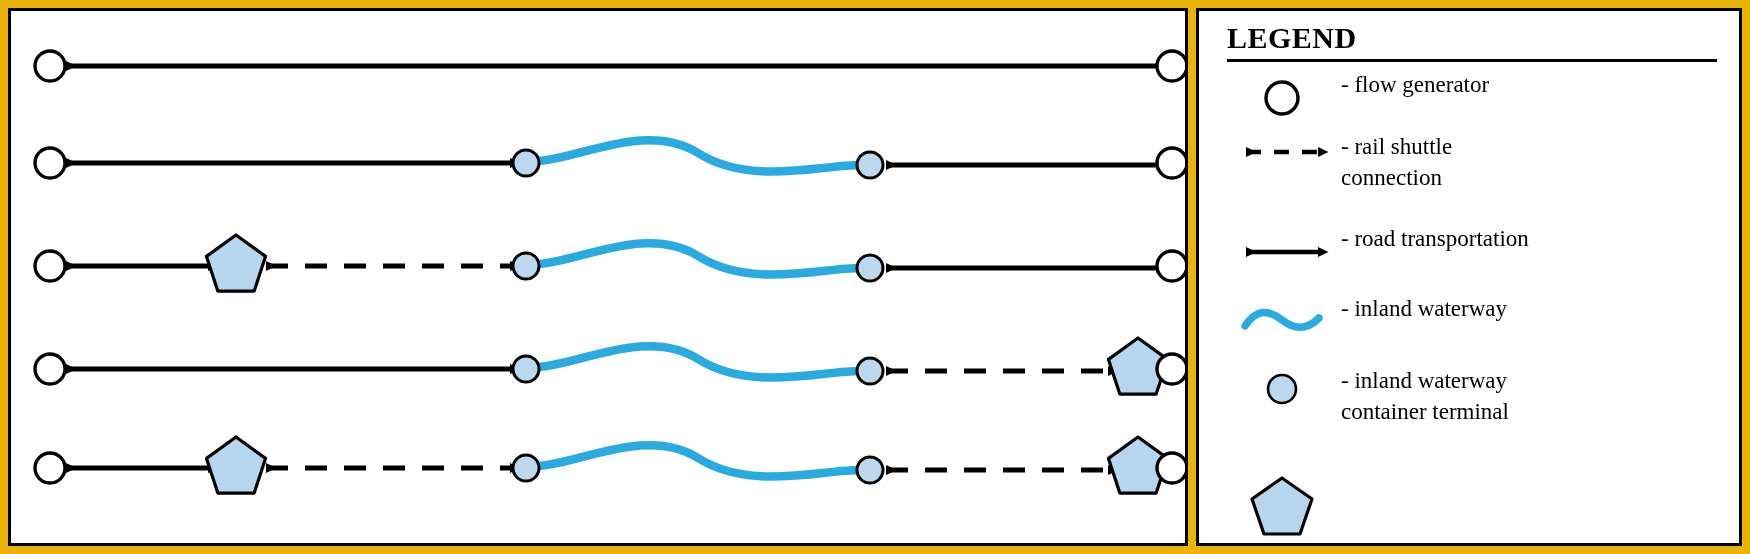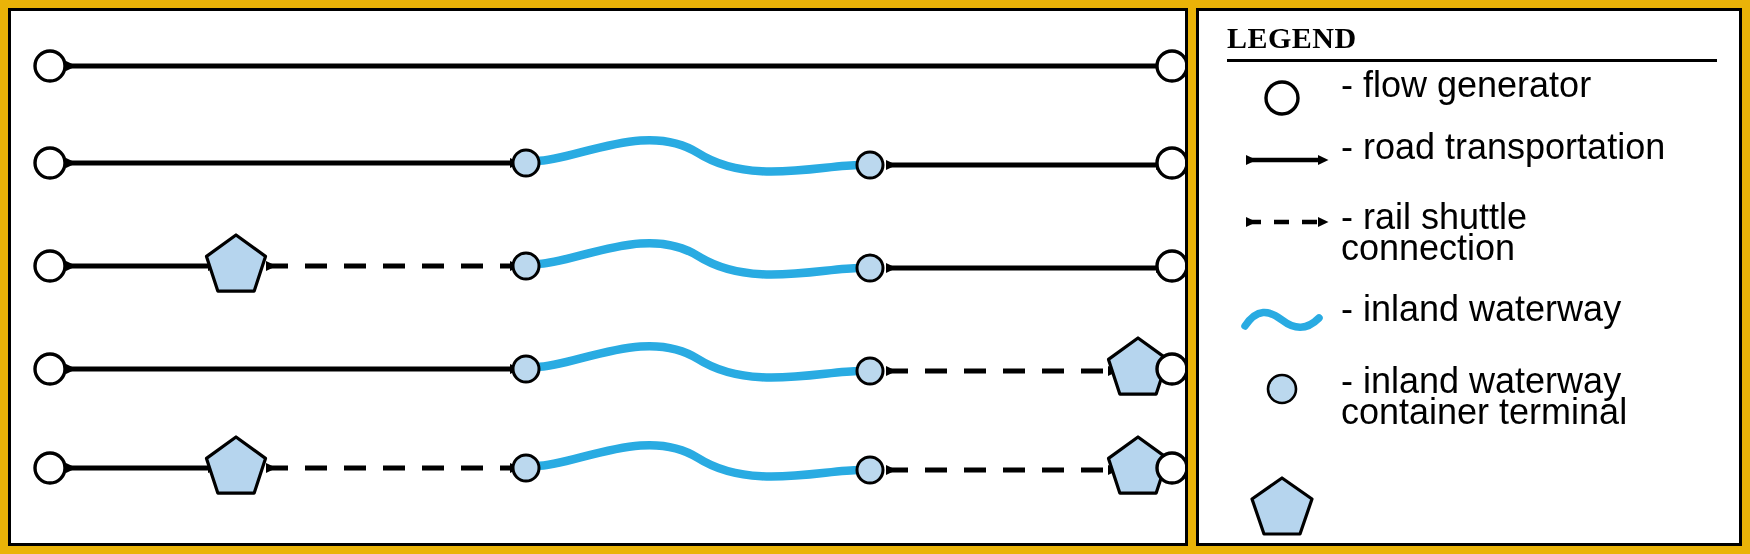--- a/index.html
+++ b/index.html
@@ -77,24 +77,24 @@
   }
   .legend-symbol {
     width: 118px;
     flex: 0 0 118px;
     display: flex;
     align-items: center;
     justify-content: center;
   }
   .legend-label {
     flex: 1 1 auto;
-    font-size: 36px;
+    font-size: 23px;
     line-height: 31px;
     color: #000000;
-    font-family: Liberation Sans, sans-serif;
+    font-family: Liberation Serif, serif;
     white-space: pre-line;
     padding-top: 2px;
   }
   .r-flow   { height: 62px; }
   .r-road   { height: 70px; }
   .r-rail   { height: 92px; }
   .r-water  { height: 72px; }
   .r-iwt    { height: 100px; }
   .r-dp     { height: 92px; }
   .r-flow  .legend-symbol { height: 62px; }
@@ -181,55 +181,55 @@
 
       <div class="legend-row r-flow">
         <div class="legend-symbol">
           <svg width="44" height="44" viewBox="0 0 44 44" aria-hidden="true">
             <circle cx="22" cy="22" r="16" fill="#ffffff" stroke="#000000" stroke-width="3.4"></circle>
           </svg>
         </div>
         <div class="legend-label">- flow generator</div>
       </div>
 
+      <div class="legend-row r-rail">
+        <div class="legend-symbol">
+          <svg width="100" height="30" viewBox="0 0 100 30" aria-hidden="true">
+            <line x1="14" y1="15" x2="86" y2="15" stroke="#000000" stroke-width="4.6" stroke-dasharray="15 13" marker-start="url(#arrL3)" marker-end="url(#arrR3)"></line>
+            <defs>
+              <marker id="arrL3" markerWidth="13" markerHeight="13" refX="11" refY="5.5" orient="auto-start-reverse" markerUnits="userSpaceOnUse">
+                <path d="M 11,0.5 L 11,10.5 L 0.5,5.5 Z" fill="#000"></path>
+              </marker>
+              <marker id="arrR3" markerWidth="13" markerHeight="13" refX="2" refY="5.5" orient="auto" markerUnits="userSpaceOnUse">
+                <path d="M 2,0.5 L 2,10.5 L 12.5,5.5 Z" fill="#000"></path>
+              </marker>
+            </defs>
+          </svg>
+        </div>
+        <div class="legend-label">- rail shuttle
+connection</div>
+      </div>
+
       <div class="legend-row r-road">
         <div class="legend-symbol">
           <svg width="100" height="30" viewBox="0 0 100 30" aria-hidden="true">
             <line x1="14" y1="15" x2="86" y2="15" stroke="#000000" stroke-width="4.6" marker-start="url(#arrL2)" marker-end="url(#arrR2)"></line>
             <defs>
               <marker id="arrL2" markerWidth="13" markerHeight="13" refX="11" refY="5.5" orient="auto-start-reverse" markerUnits="userSpaceOnUse">
                 <path d="M 11,0.5 L 11,10.5 L 0.5,5.5 Z" fill="#000"></path>
               </marker>
               <marker id="arrR2" markerWidth="13" markerHeight="13" refX="2" refY="5.5" orient="auto" markerUnits="userSpaceOnUse">
                 <path d="M 2,0.5 L 2,10.5 L 12.5,5.5 Z" fill="#000"></path>
               </marker>
             </defs>
           </svg>
         </div>
         <div class="legend-label">- road transportation</div>
       </div>
 
-      <div class="legend-row r-rail">
-        <div class="legend-symbol">
-          <svg width="100" height="30" viewBox="0 0 100 30" aria-hidden="true">
-            <line x1="14" y1="15" x2="86" y2="15" stroke="#000000" stroke-width="4.6" stroke-dasharray="15 13" marker-start="url(#arrL3)" marker-end="url(#arrR3)"></line>
-            <defs>
-              <marker id="arrL3" markerWidth="13" markerHeight="13" refX="11" refY="5.5" orient="auto-start-reverse" markerUnits="userSpaceOnUse">
-                <path d="M 11,0.5 L 11,10.5 L 0.5,5.5 Z" fill="#000"></path>
-              </marker>
-              <marker id="arrR3" markerWidth="13" markerHeight="13" refX="2" refY="5.5" orient="auto" markerUnits="userSpaceOnUse">
-                <path d="M 2,0.5 L 2,10.5 L 12.5,5.5 Z" fill="#000"></path>
-              </marker>
-            </defs>
-          </svg>
-        </div>
-        <div class="legend-label">- rail shuttle
-connection</div>
-      </div>
-
       <div class="legend-row r-water">
         <div class="legend-symbol">
           <svg width="90" height="36" viewBox="0 0 90 36" aria-hidden="true">
             <path d="M 8,22 C 20,4 32,6 45,16 C 58,26 70,26 82,14" fill="none" stroke="#29ABE2" stroke-width="7.5" stroke-linecap="round"></path>
           </svg>
         </div>
         <div class="legend-label">- inland waterway</div>
       </div>
 
       <div class="legend-row r-iwt">

